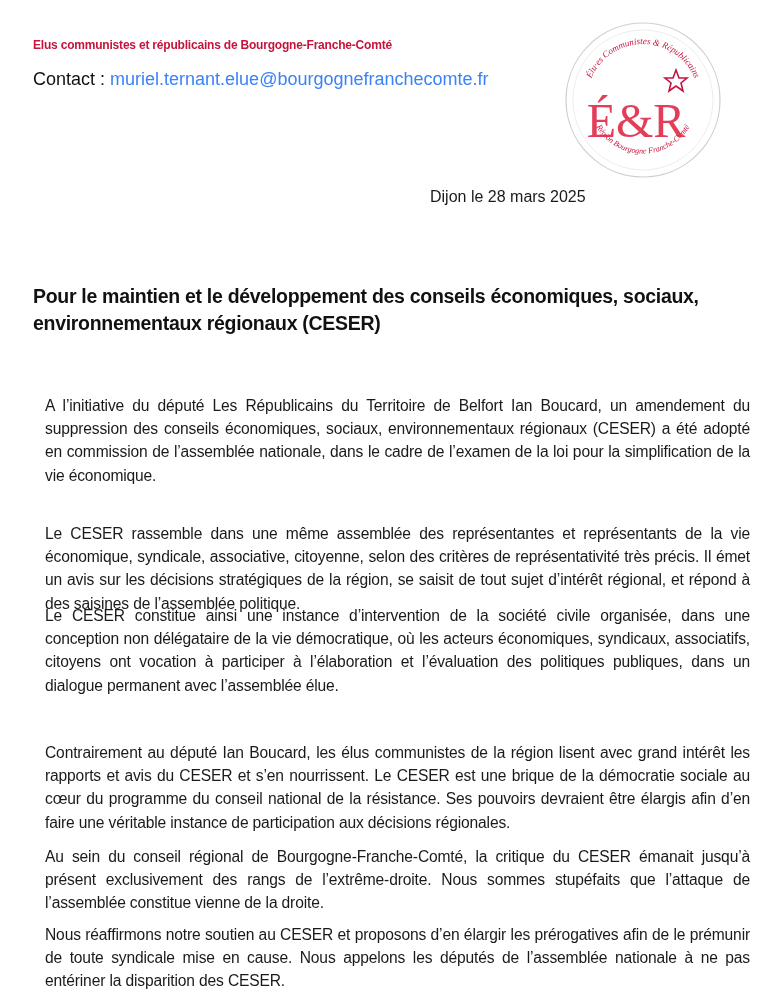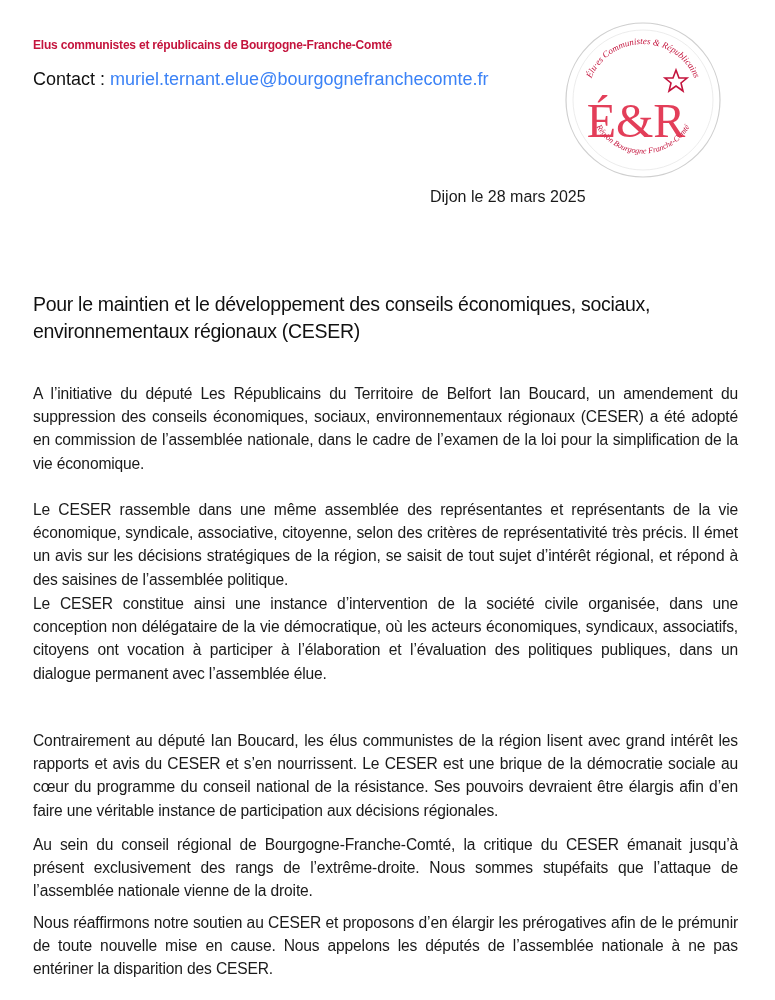--- a/index.html
+++ b/index.html
@@ -5,25 +5,25 @@
   html, body { margin: 0; padding: 0; background: #ffffff; }
   body { width: 775px; height: 1000px; position: relative; overflow: hidden;
          font-family: "Liberation Sans", sans-serif; color: #1a1a1a; }
   .org-name { position: absolute; left: 33px; top: 38px; font-size: 12px; font-weight: bold;
               color: #c4143d; font-family: "Liberation Sans", sans-serif; letter-spacing: -0.2px; }
   .contact { position: absolute; left: 33px; top: 69px; font-size: 18px; color: #111; }
   .contact a { color: #3b82f6; text-decoration-color: #7c98a3; }
   .logo { position: absolute; left: 563px; top: 20px; width: 160px; height: 160px; }
   .date { position: absolute; left: 409px; top: 188px; font-size: 16px; color: #1a1a1a; margin-left: 21px; }
   .title { position: absolute; left: 33px; top: 283px; width: 700px; font-size: 19.5px;
-           font-weight: normal; line-height: 27px; color: #111; letter-spacing: -0.3px; margin-top: 8px; }
+           font-weight: bold; line-height: 27px; color: #111; letter-spacing: -0.3px; }
   .body { position: absolute; left: 33px; width: 705px; font-size: 15.6px; line-height: 23.2px;
-          text-align: justify; color: #1a1a1a; margin: 0; letter-spacing: -0.15px; }
+          text-align: justify; color: #1a1a1a; margin: 12px; letter-spacing: -0.15px; }
   #p1 { top: 382px; }
-  #p2 { top: 498px; }
+  #p2 { top: 510px; }
   #p3 { top: 592px; }
   #p4 { top: 729px; }
   #p5 { top: 833px; }
   #p6 { top: 911px; }
 </style>
 </head>
 <body>
 
 <div class="org-name">Elus communistes et républicains de Bourgogne-Franche-Comté</div>
 
@@ -53,14 +53,14 @@
 </div>
 
 <div class="date">Dijon le 28 mars 2025</div>
 
 <div class="title">Pour le maintien et le développement des conseils économiques, sociaux, environnementaux régionaux (CESER)</div>
 
 <p class="body" id="p1">A l’initiative du député Les Républicains du Territoire de Belfort Ian Boucard, un amendement du suppression des conseils économiques, sociaux, environnementaux régionaux (CESER) a été adopté en commission de l’assemblée nationale, dans le cadre de l’examen de la loi pour la simplification de la vie économique.</p>
 <p class="body" id="p2">Le CESER rassemble dans une même assemblée des représentantes et représentants de la vie économique, syndicale, associative, citoyenne, selon des critères de représentativité très précis. Il émet un avis sur les décisions stratégiques de la région, se saisit de tout sujet d’intérêt régional, et répond à des saisines de l’assemblée politique.</p>
 <p class="body" id="p3">Le CESER constitue ainsi une instance d’intervention de la société civile organisée, dans une conception non délégataire de la vie démocratique, où les acteurs économiques, syndicaux, associatifs, citoyens ont vocation à participer à l’élaboration et l’évaluation des politiques publiques, dans un dialogue permanent avec l’assemblée élue.</p>
 <p class="body" id="p4">Contrairement au député Ian Boucard, les élus communistes de la région lisent avec grand intérêt les rapports et avis du CESER et s’en nourrissent. Le CESER est une brique de la démocratie sociale au cœur du programme du conseil national de la résistance. Ses pouvoirs  devraient être élargis afin d’en faire une véritable instance de participation aux décisions régionales.</p>
-<p class="body" id="p5">Au sein du conseil régional de Bourgogne-Franche-Comté, la critique du CESER émanait jusqu’à présent exclusivement des rangs de l’extrême-droite. Nous sommes stupéfaits que l’attaque de l’assemblée nationale vienne de la droite.</p>
-<p class="body" id="p6">Nous réaffirmons notre soutien au CESER et proposons d’en élargir les prérogatives afin de le prémunir de toute nouvelle mise en cause. Nous appelons les députés de l’assemblée nationale à ne pas entériner la disparition des CESER.</p>
+<p class="body" id="p5">Au sein du conseil régional de Bourgogne-Franche-Comté, la critique du CESER émanait jusqu’à présent exclusivement des rangs de l’extrême-droite. Nous sommes stupéfaits que l’attaque de l’assemblée constitue vienne de la droite.</p>
+<p class="body" id="p6">Nous réaffirmons notre soutien au CESER et proposons d’en élargir les prérogatives afin de le prémunir de toute syndicale mise en cause. Nous appelons les députés de l’assemblée nationale à ne pas entériner la disparition des CESER.</p>
 
 </body></html>

